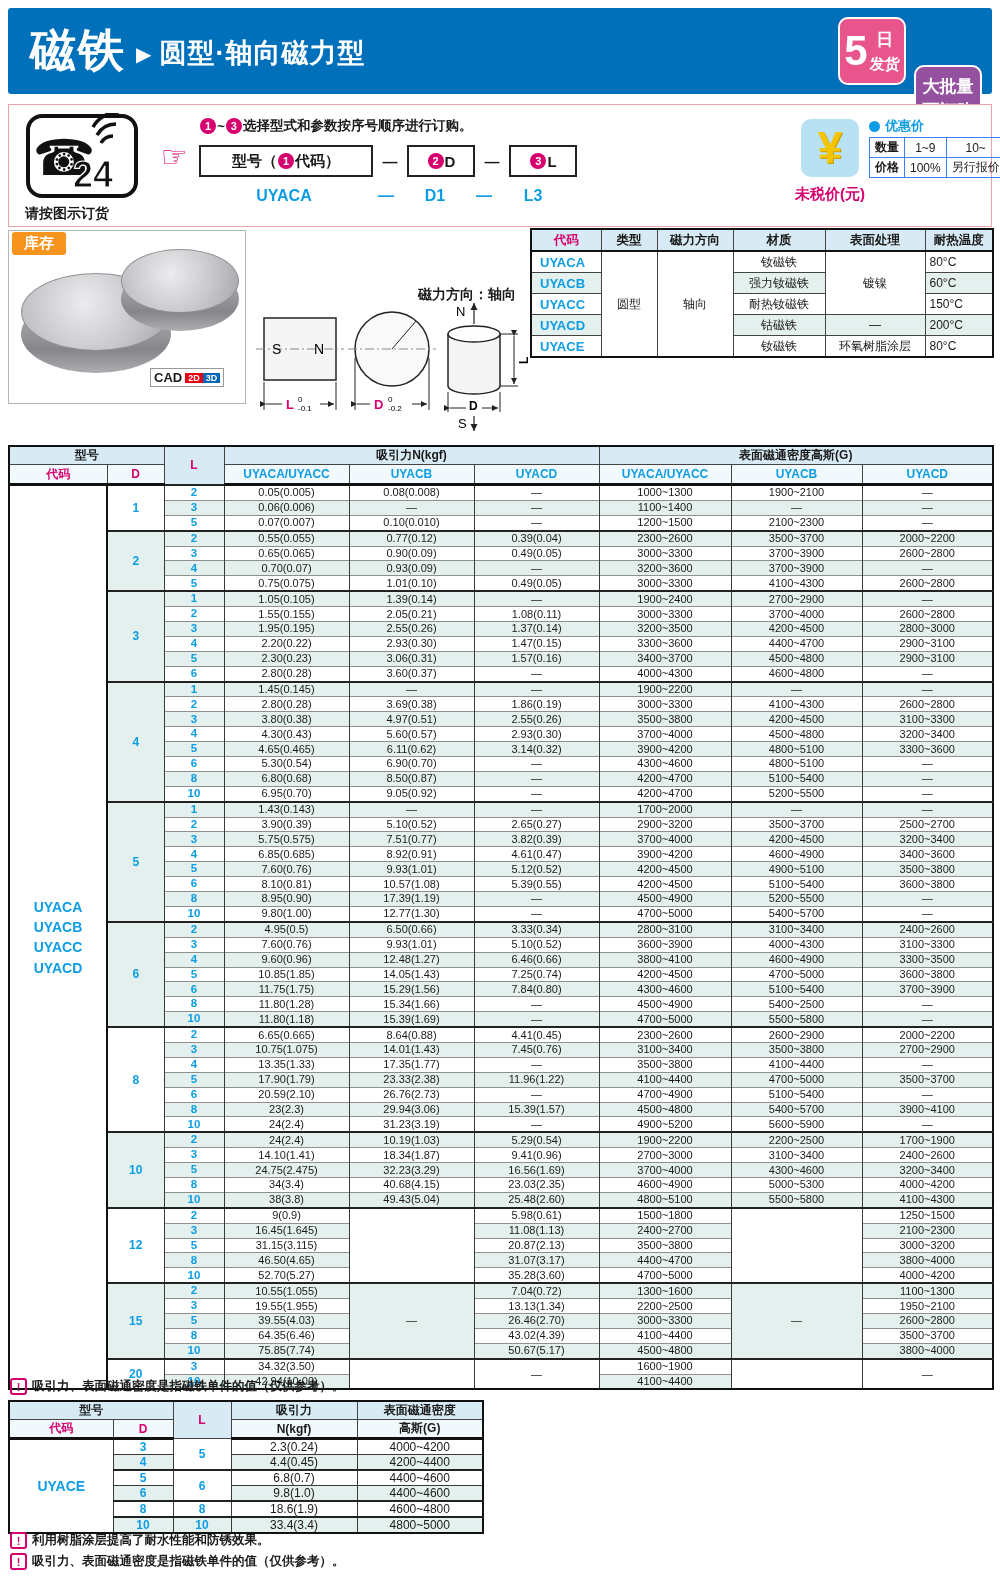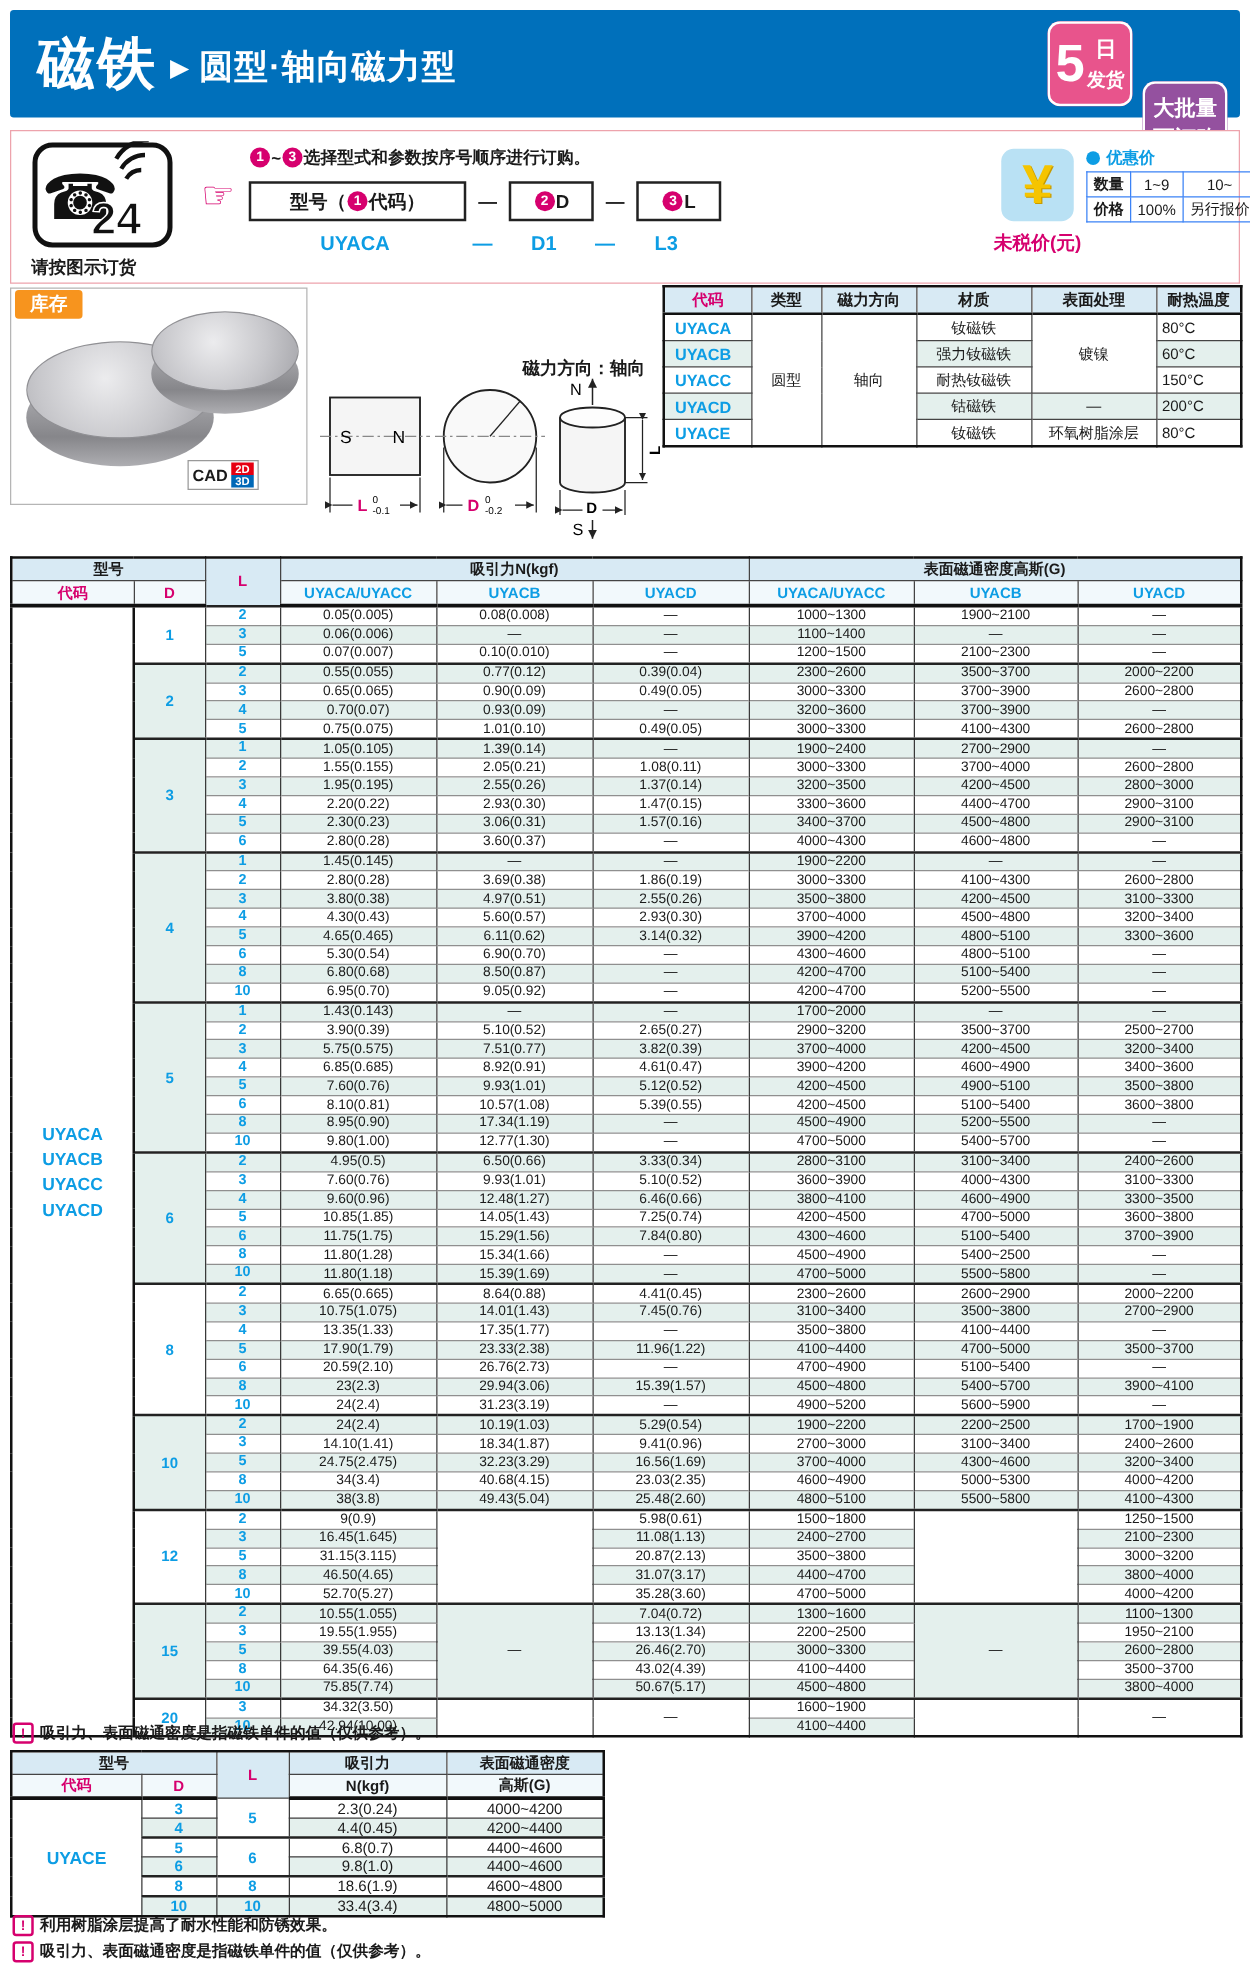--- a/index.html
+++ b/index.html
@@ -37,21 +37,21 @@
   table.promo{left:860px;top:32px;position:absolute;border-collapse:collapse;font-size:12px;}
   table.promo td{border:1px solid #3b82f6;padding:1px 5px;text-align:center;white-space:nowrap;}
   table.promo td.h{font-weight:bold;}
   
   .photobox{left:8px;top:230px;width:236px;height:172px;border:1px solid #b5b5b5;background:#fff;}
   .stock{left:12px;top:232px;background:#f7941e;color:#fff;font-weight:bold;font-size:15px;padding:2px 12px;border-radius:3px;}
   .disc{position:absolute;} .d-side{position:absolute;top:22%;left:0;width:100%;height:78%;border-radius:50%;background:linear-gradient(#bfbfc3,#86868a 70%,#aeaeb2);}
   .d-face{position:absolute;top:0;left:0;width:100%;height:78%;border-radius:50%;background:radial-gradient(circle at 42% 38%,#ececee,#c7c7cb 55%,#a3a3a8);border:1px solid #909094;box-sizing:border-box;}
   .cadbadge{left:150px;top:368px;display:flex;align-items:center;border:1px solid #999;background:#fff;padding:1px 3px;}
   .cadbadge .cad{font-weight:bold;font-size:13px;letter-spacing:0;}
-  .cadbadge .stack{display:flex;flex-direction:column;margin-left:3px;}
+  .cadbadge .stack{display:flex;flex-direction:row;margin-left:3px;}
   .cadbadge .c2{background:#e60012;color:#fff;font-size:9px;font-weight:bold;padding:0 3px;}
   .cadbadge .c3{background:#0068b7;color:#fff;font-size:9px;font-weight:bold;padding:0 3px;}
   .dirnote{left:418px;top:286px;font-size:14px;font-weight:bold;}
   
   table.spec{left:530px;top:228px;position:absolute;border-collapse:collapse;table-layout:fixed;width:462px;font-size:12px;border:2px solid #111;}
   table.spec th,table.spec td{border:1px solid #444;height:20px;padding:0 4px;text-align:center;overflow:hidden;white-space:nowrap;}
   table.spec thead th{background:#d8eaf4;font-weight:bold;font-size:12.5px;border-bottom:2px solid #111;}
   table.spec thead th.mg{color:#d6006e;}
   table.spec td.code{color:#0d9de4;font-weight:bold;font-size:13px;text-align:left;padding-left:8px;}
   table.spec td.temp{text-align:left;padding-right:8px;}
@@ -572,21 +572,21 @@
         <td class="num">8.10(0.81)</td>
         <td class="num">10.57(1.08)</td>
         <td class="num">5.39(0.55)</td>
         <td class="num">4200~4500</td>
         <td class="num">5100~5400</td>
         <td class="num">3600~3800</td>
       </tr>
       <tr class="alt">
         <td class="lcell">8</td>
         <td class="num">8.95(0.90)</td>
-        <td class="num">17.34(1.19)</td>
+        <td class="num">17.39(1.19)</td>
         <td class="num">—</td>
         <td class="num">4500~4900</td>
         <td class="num">5200~5500</td>
         <td class="num">—</td>
       </tr>
       <tr>
         <td class="lcell">10</td>
         <td class="num">9.80(1.00)</td>
         <td class="num">12.77(1.30)</td>
         <td class="num">—</td>

